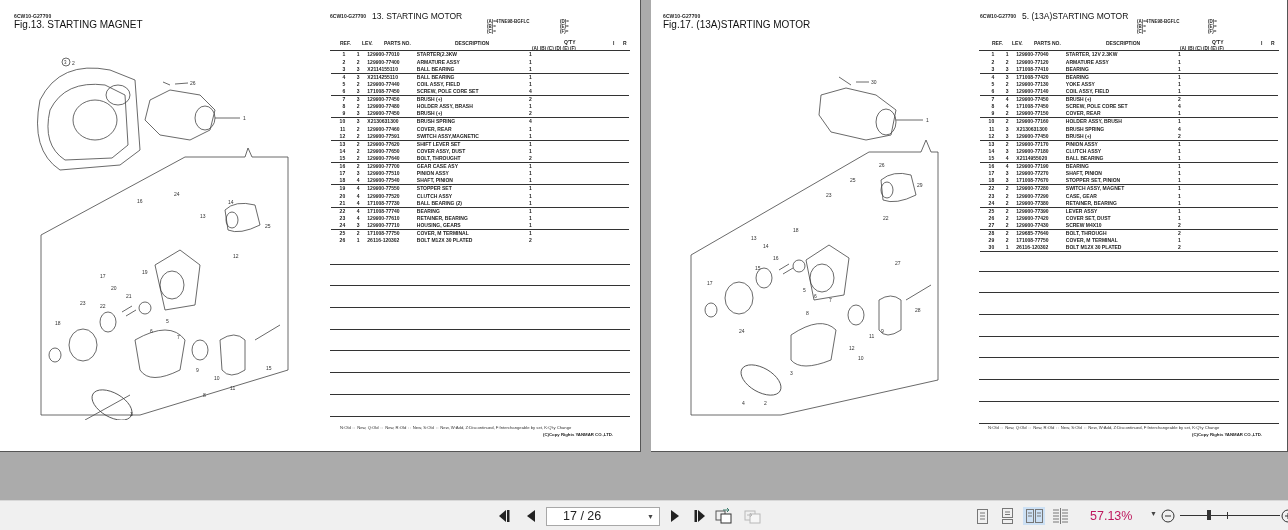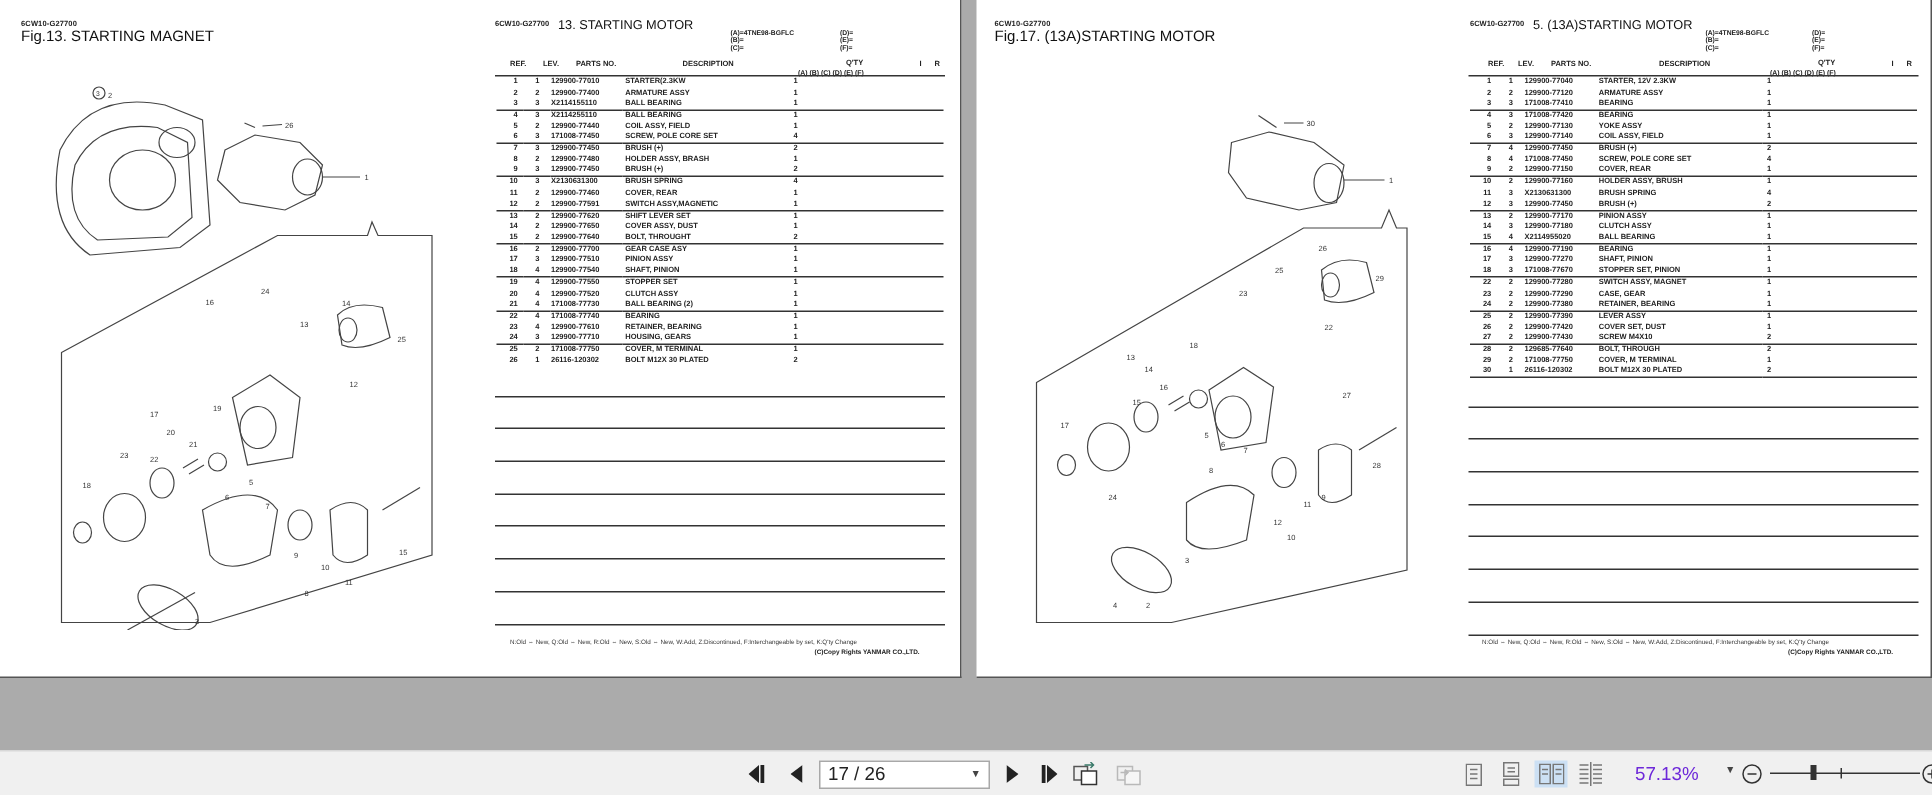--- a/index.html
+++ b/index.html
@@ -24,23 +24,23 @@
   td.c-desc { width: 110px; padding-left: 2px !important; }
   td.c-qty { width: 102px; padding-left: 3px !important; }
   .blank-lines { position: absolute; }
   .blank-lines div { height: 21.7px; border-bottom: 1px solid #333; }
   .legend { position: absolute; font-size: 4.2px; color: #333; white-space: nowrap; }
   .copy { position: absolute; font-size: 4.3px; font-weight: bold; color: #222; white-space: nowrap; }
   .footer-rule { position: absolute; height: 1px; background: #333; }
   
   #toolbar { position: absolute; left: 0; top: 500px; width: 1288px; height: 30px; background: #f0f0f0; border-top: 1px solid #d8d8d8; }
   .tb-btn { position: absolute; top: 6px; height: 18px; display: flex; align-items: center; justify-content: center; cursor: pointer; }
-  .page-input { position: absolute; left: 546px; top: 6px; width: 114px; height: 19px; background: #fff; border: 1px solid #a8a8a8; font-size: 12.5px; color: #222; padding-left: 5px; line-height: 17px; }
+  .page-input { position: absolute; left: 546px; top: 6px; width: 114px; height: 19px; background: #fff; border: 1px solid #a8a8a8; font-size: 12.5px; color: #222; padding-left: 16px; line-height: 17px; }
   .page-input .dd { position: absolute; right: 5px; top: 0; font-size: 7px; color: #444; }
-  .zoom-val { position: absolute; left: 1090px; top: 8px; font-size: 12.5px; color: #6d28d9; }
+  .zoom-val { position: absolute; left: 1090px; top: 8px; font-size: 12.5px; color: #be185d; }
   .zoom-dd { position: absolute; left: 1150px; top: 9px; font-size: 7px; color: #444; }
   .slider { position: absolute; left: 1180px; top: 14px; width: 100px; height: 1px; background: #333; }
   .slider-thumb { position: absolute; left: 1207px; top: 9px; width: 4px; height: 10px; background: #333; }
   .slider-tick { position: absolute; left: 1227px; top: 11px; width: 1px; height: 7px; background: #333; }
   .view-active { background: #cce0f4; }
 </style>
 </head>
 <body>
 
 <div id="viewer">

